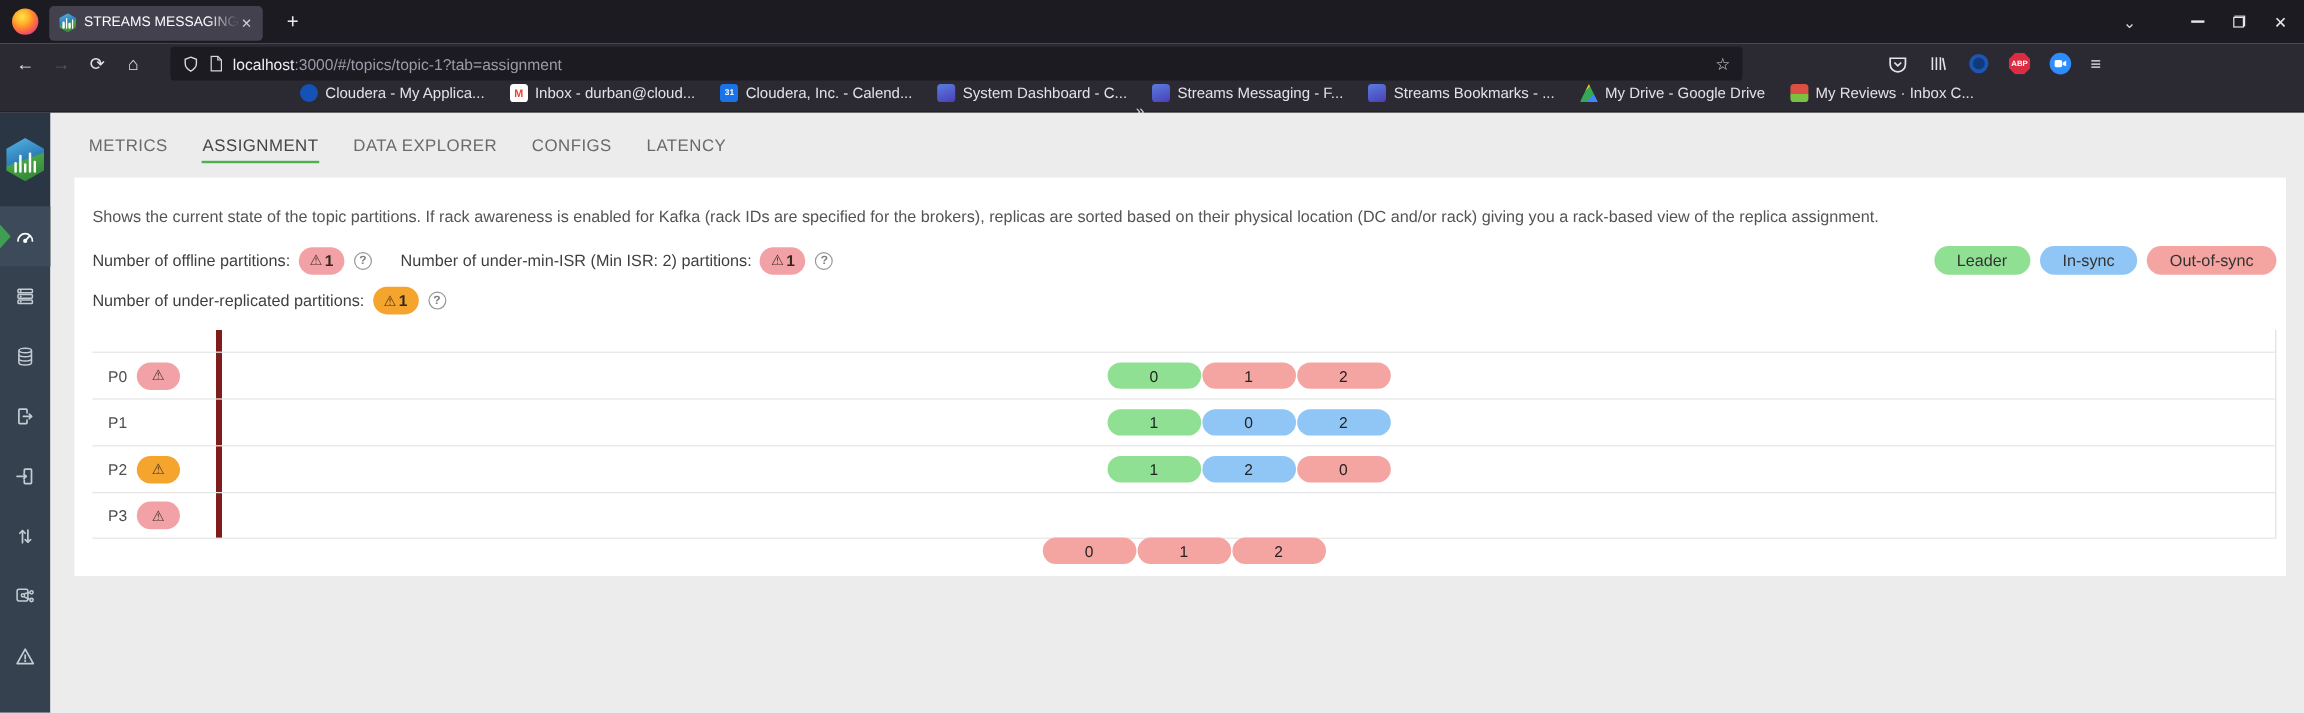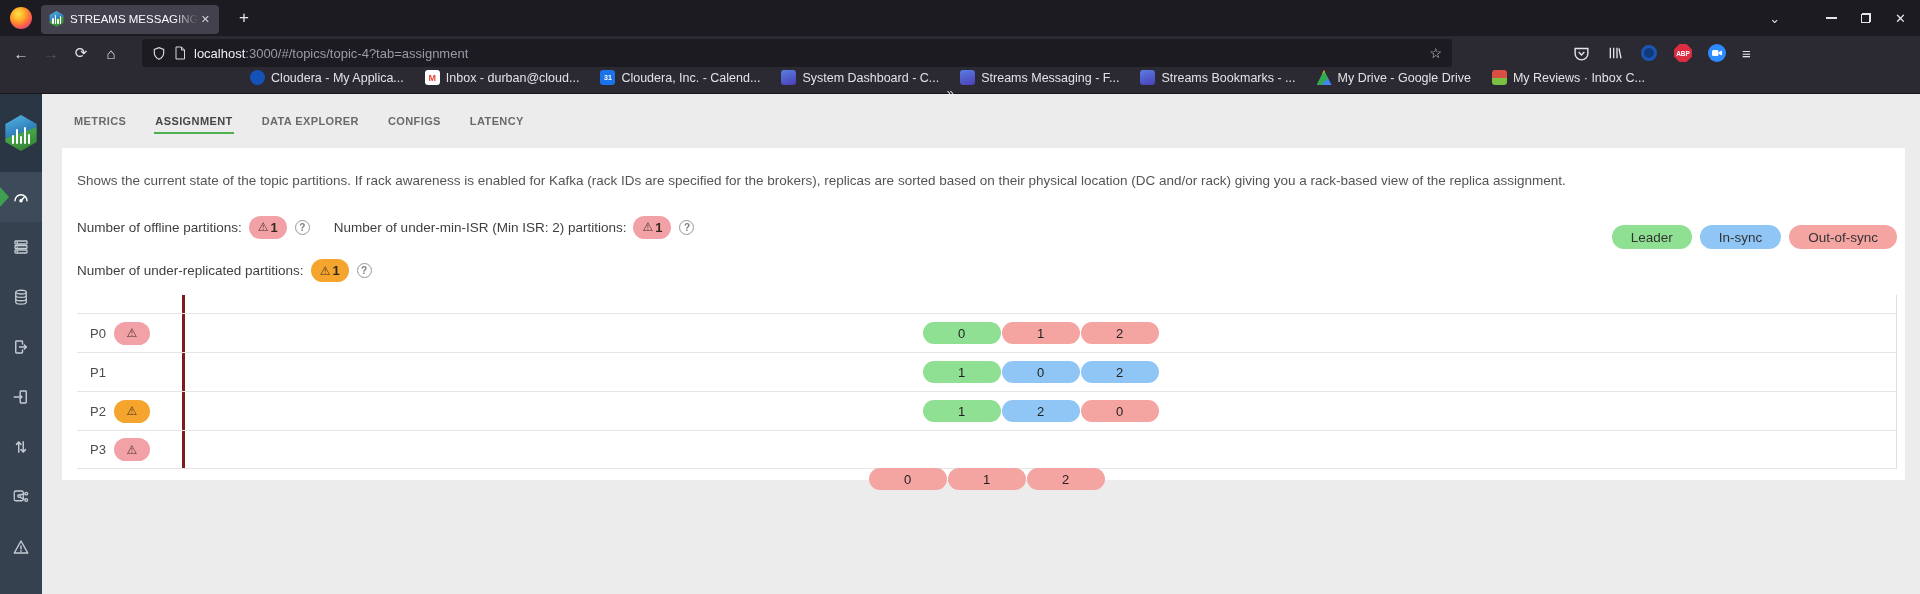--- a/index.html
+++ b/index.html
@@ -80,46 +80,46 @@
   .crumb { font-size:15px; }
   .crumb .c1 { color:#6e6e6e; }
   .crumb .sep { color:#bdbdbd; margin:0 7px; }
   .crumb .c2 { color:#3e3e3e; }
   .hdr-spacer { flex:1; }
   .cluster { font-size:13.5px; color:#5f5f5f; }
   .cluster a { color:#28a2de; text-decoration:none; margin-left:4px; }
 
   .content { flex:1; background:#ececec; overflow:hidden; }
   .apptabs { height:54px; display:flex; align-items:center; padding-left:31px; gap:27px; }
-  .apptab { font-size:11px; letter-spacing:0.4px; color:#6a6a6a; text-transform:uppercase; position:relative; padding:6px 1px;font-weight:bold; }
+  .apptab { font-size:14px; letter-spacing:0.4px; color:#6a6a6a; text-transform:uppercase; position:relative; padding:6px 1px; }
   .apptab.active { color:#454545; }
   .apptab.active::after { content:""; position:absolute; left:0; right:0; bottom:-1px; height:2px; background:#4caf50; }
 
   .panel { background:#fff; margin:0 15px 0 20px; height:332px; padding:25px 8px 0 15px; }
   .desc { font-size:13.5px; color:#545454; }
   .meta-row { margin-top:17px; display:flex; align-items:center; }
   .meta-row2 { margin-top:10px; display:flex; align-items:center; }
   .counter { display:flex; align-items:center; margin-right:24px; }
   .counter-label { font-size:13.5px; color:#3f3f3f; }
   .warn-badge { min-width:37px; height:23px; border-radius:12px; display:inline-flex; align-items:center;
     justify-content:center; gap:2px; padding:0 9px; margin-left:7px; }
   .warn-badge.critical { background:#f2a2a6; }
   .warn-badge.warning  { background:#f5a42e; }
   .warn-tri { font-size:12px; color:#402f1e; line-height:1; }
   .warn-val { font-size:13px; font-weight:bold; color:#33281c; }
   .help { width:15px; height:15px; border:1px solid #979797; border-radius:50%; color:#7e7e7e;
     font-size:10px; font-weight:bold; display:inline-flex; align-items:center; justify-content:center; margin-left:8px; flex:none; }
-  .legend { display:flex; gap:8px; margin-left:auto;margin-top:20px; }
+  .legend { display:flex; gap:8px; margin-left:auto; }
   .lg-pill { height:24px; border-radius:12px; padding:0 19px; display:flex; align-items:center;
     font-size:13.5px; color:#333; }
 
   .ptable { margin-top:13px; border-right:1px solid #e0e0e0; }
   .pt-head { height:18px; display:flex; }
   .pt-head .cl { border-bottom:none; }
-  .cl { width:108px; flex:none; border-right:3px solid #7f1d1d; height:100%; display:flex; align-items:center; padding-left:13px; gap:8px; }
+  .cl { width:108px; flex:none; border-right:5px solid #7f1d1d; height:100%; display:flex; align-items:center; padding-left:13px; gap:8px; }
   .cr { flex:1; height:100%; display:flex; align-items:center; justify-content:center; }
   .prow { height:39px; display:flex; border-top:1px solid #e5e5e5; }
   .prow:last-child { border-bottom:1px solid #e5e5e5;flex-direction:column; }
   .pname { font-size:13px; color:#4d4d4d; }
   .rowbadge { min-width:36px; height:23px; border-radius:12px; display:inline-flex; align-items:center; justify-content:center; }
   .pills { display:flex; gap:1px; }
   .pill { width:78px; height:22px; border-radius:11px; display:flex; align-items:center; justify-content:center;
     font-size:13px; font-weight:500; color:#222; }
 
   svg { display:block; }
@@ -163,21 +163,21 @@
       <svg width="14" height="15" viewBox="0 0 24 24" fill="none" stroke="#d8d8de" stroke-width="2">
           <path d="M12 2l8 3v6c0 5-3.5 8.5-8 11-4.5-2.5-8-6-8-11V5z"></path>
         </svg>
     </span>
     <span class="sh">
       <svg width="12" height="14" viewBox="0 0 24 28" fill="none" stroke="#d8d8de" stroke-width="2">
           <path d="M4 2h11l6 6v18H4z"></path>
           <path d="M15 2v6h6"></path>
         </svg>
     </span>
-    <span class="url-text"><span class="url-host">localhost</span><span class="url-rest">:3000/#/topics/topic-4?tab=assignment</span></span>
+    <span class="url-text"><span class="url-host">localhost</span><span class="url-rest">:3000/#/topics/topic-1?tab=assignment</span></span>
     <span class="url-star">☆</span>
   </div>
   <div class="ext-gap"></div>
   <div class="ext-row">
     <span class="ext-ic">
       <svg width="17" height="17" viewBox="0 0 24 24" fill="none" stroke="#e3e3e8" stroke-width="2">
           <path d="M3 5h18v7a9 9 0 0 1-18 0z"></path>
           <path d="M8 10l4 4 4-4"></path>
         </svg>
     </span>

